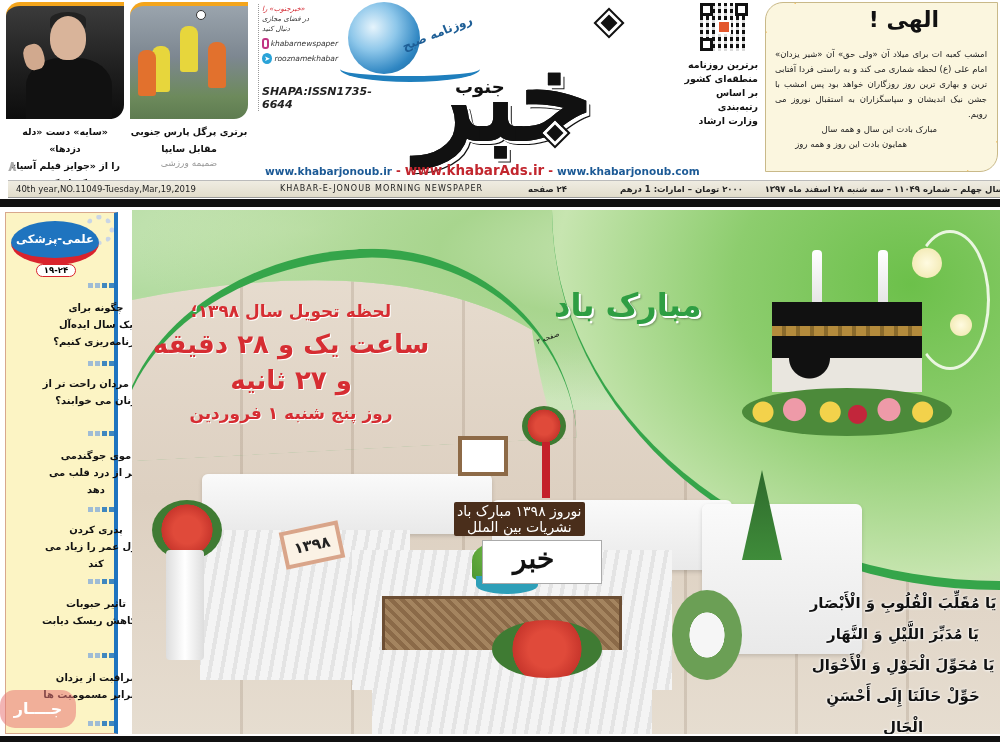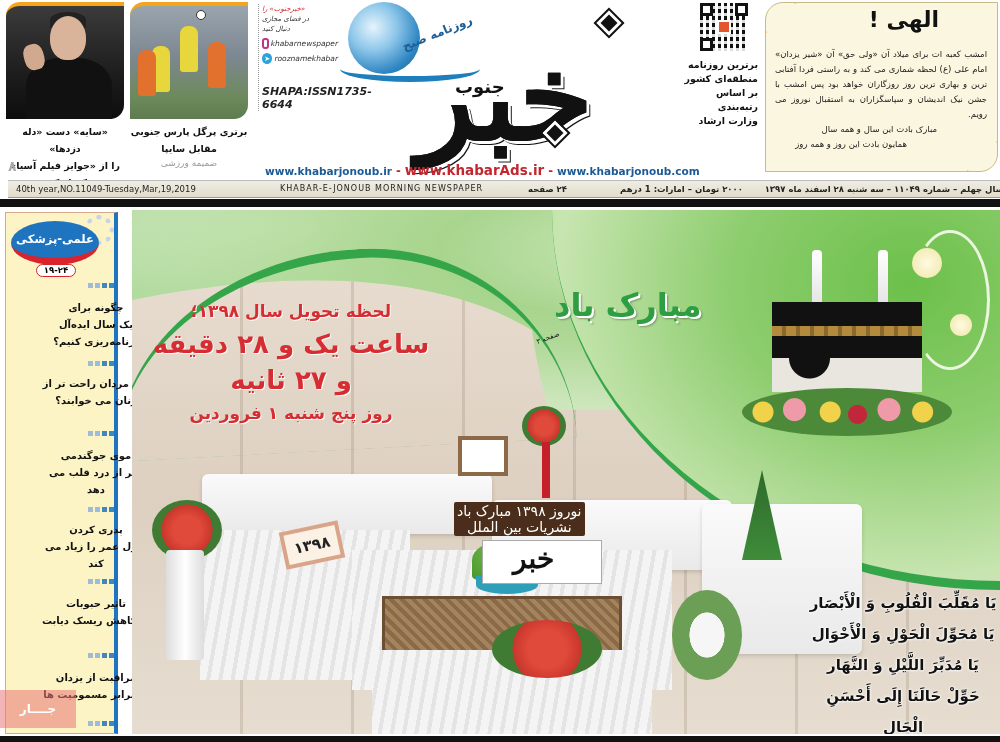--- a/index.html
+++ b/index.html
@@ -71,21 +71,21 @@
   
   .sidebar { position: absolute; left: 5px; top: 212px; width: 113px; height: 522px; background: #fcf4c4; border: 1px solid #d8a88c; border-right: 4px solid #1f74bf; }
   .badge { position: absolute; left: 2px; top: 2px; width: 106px; height: 60px; }
   .badge .blob { position: absolute; left: 3px; top: 6px; width: 88px; height: 44px; border-radius: 50%; background: #1f74bf; border-bottom: 7px solid #d9232d; }
   .badge .label { position: absolute; left: 3px; top: 17px; width: 88px; text-align: center; direction: rtl; color: #fff; font-size: 11.5px; font-weight: bold; }
   .badge .pages { position: absolute; left: 28px; top: 49px; width: 40px; height: 13px; border-radius: 7px; background: #fff; border: 1px solid #d9232d; text-align: center; font-size: 8.5px; font-weight: bold; line-height: 11px; }
   .badge .gear { position: absolute; right: 0; top: 0; width: 30px; height: 30px; border-radius: 50%; border: 5px dotted #c9d5e6; }
   .side-item { position: absolute; left: 0; width: 108px; direction: rtl; text-align: center; font-size: 10px; font-weight: bold; line-height: 17px; color: #111; margin-left: 36px; }
   .dots { position: absolute; right: 0; width: 26px; height: 5px; background: repeating-linear-gradient(90deg,#1f74bf 0 5px,transparent 5px 7px); opacity: .85; }
   .dots::before { content: ""; position: absolute; left: 0; top: 0; width: 12px; height: 5px; background: repeating-linear-gradient(90deg,#8fb3d8 0 5px,transparent 5px 7px); }
-  .stamp { position: absolute; left: 0; top: 690px; width: 76px; height: 38px; background: rgba(232,118,118,.55); color: #fff; font-size: 12px; font-weight: bold; text-align: center; line-height: 38px; direction: rtl; }
+  .stamp { position: absolute; left: 0; top: 690px; width: 76px; height: 38px; background: rgba(232,118,118,.55); color: #fff; font-size: 16px; font-weight: bold; text-align: center; line-height: 38px; direction: rtl; border-radius: 15px; }
 
   
   .main { position: absolute; left: 132px; top: 210px; width: 868px; height: 524px; overflow: hidden;
           background: linear-gradient(180deg,#e9dfd2 0%,#ddd0c1 55%,#e6ddd0 100%); }
   .wall-lines { position: absolute; inset: 0; background: repeating-linear-gradient(90deg, transparent 0 108px, rgba(150,130,110,.25) 108px 111px); }
   .sky { position: absolute; left: 0; top: 0; width: 868px; height: 200px;
          background: radial-gradient(ellipse at 70% 20%, #d6ecc4 0%, #a8d58e 35%, transparent 70%),
                      radial-gradient(ellipse at 20% 10%, #cfe8bd 0%, #b2dba0 30%, transparent 60%),
                      linear-gradient(180deg,#bfe0aa 0%, #cde6bc 100%);
          clip-path: path("M0,0 L868,0 L868,240 C820,330 740,360 620,360 C520,360 430,330 400,120 C300,60 150,60 0,90 Z"); }
@@ -332,19 +332,19 @@
   <div class="np-sign">
     <div class="t">خبر</div>
   </div>
   <div class="sign" style="left:322px;top:292px;">
     <div>نوروز ۱۳۹۸ مبارک باد</div>
     <div>نشریات بین الملل</div>
   </div>
 
   <div class="dua">
     <div>یَا مُقَلِّبَ الْقُلُوبِ وَ الْأَبْصَار</div>
+    <div>یَا مُدَبِّرَ اللَّیْلِ وَ النَّهَار</div>
     <div>یَا مُحَوِّلَ الْحَوْلِ وَ الْأَحْوَال</div>
-    <div>یَا مُدَبِّرَ اللَّیْلِ وَ النَّهَار</div>
     <div>حَوِّلْ حَالَنَا إِلَی أَحْسَنِ الْحَال</div>
   </div>
 </main>
 
 <div class="bottom-rule"></div>
 
 </body></html>

